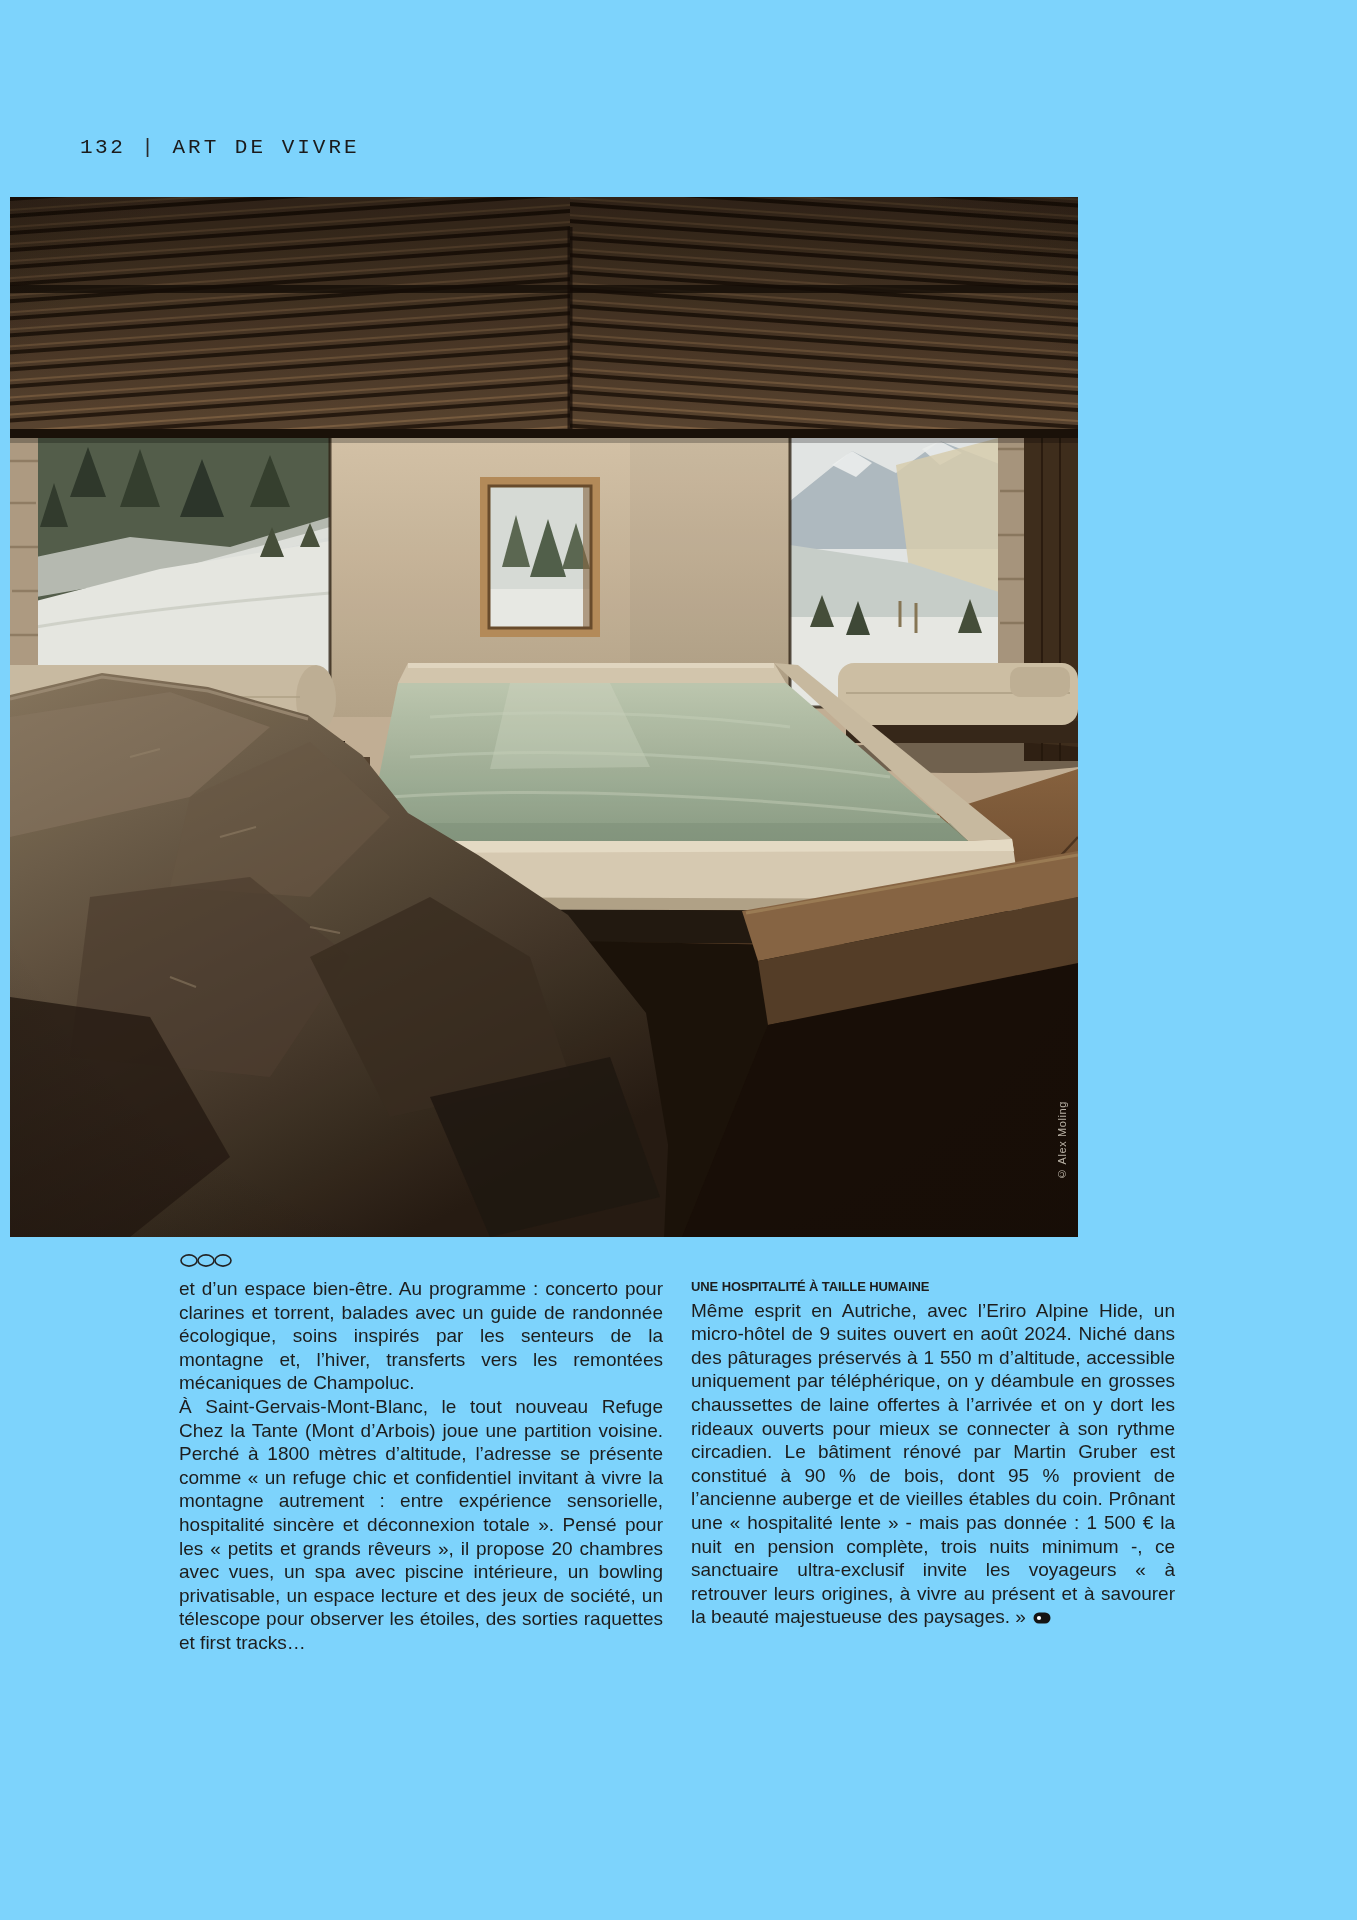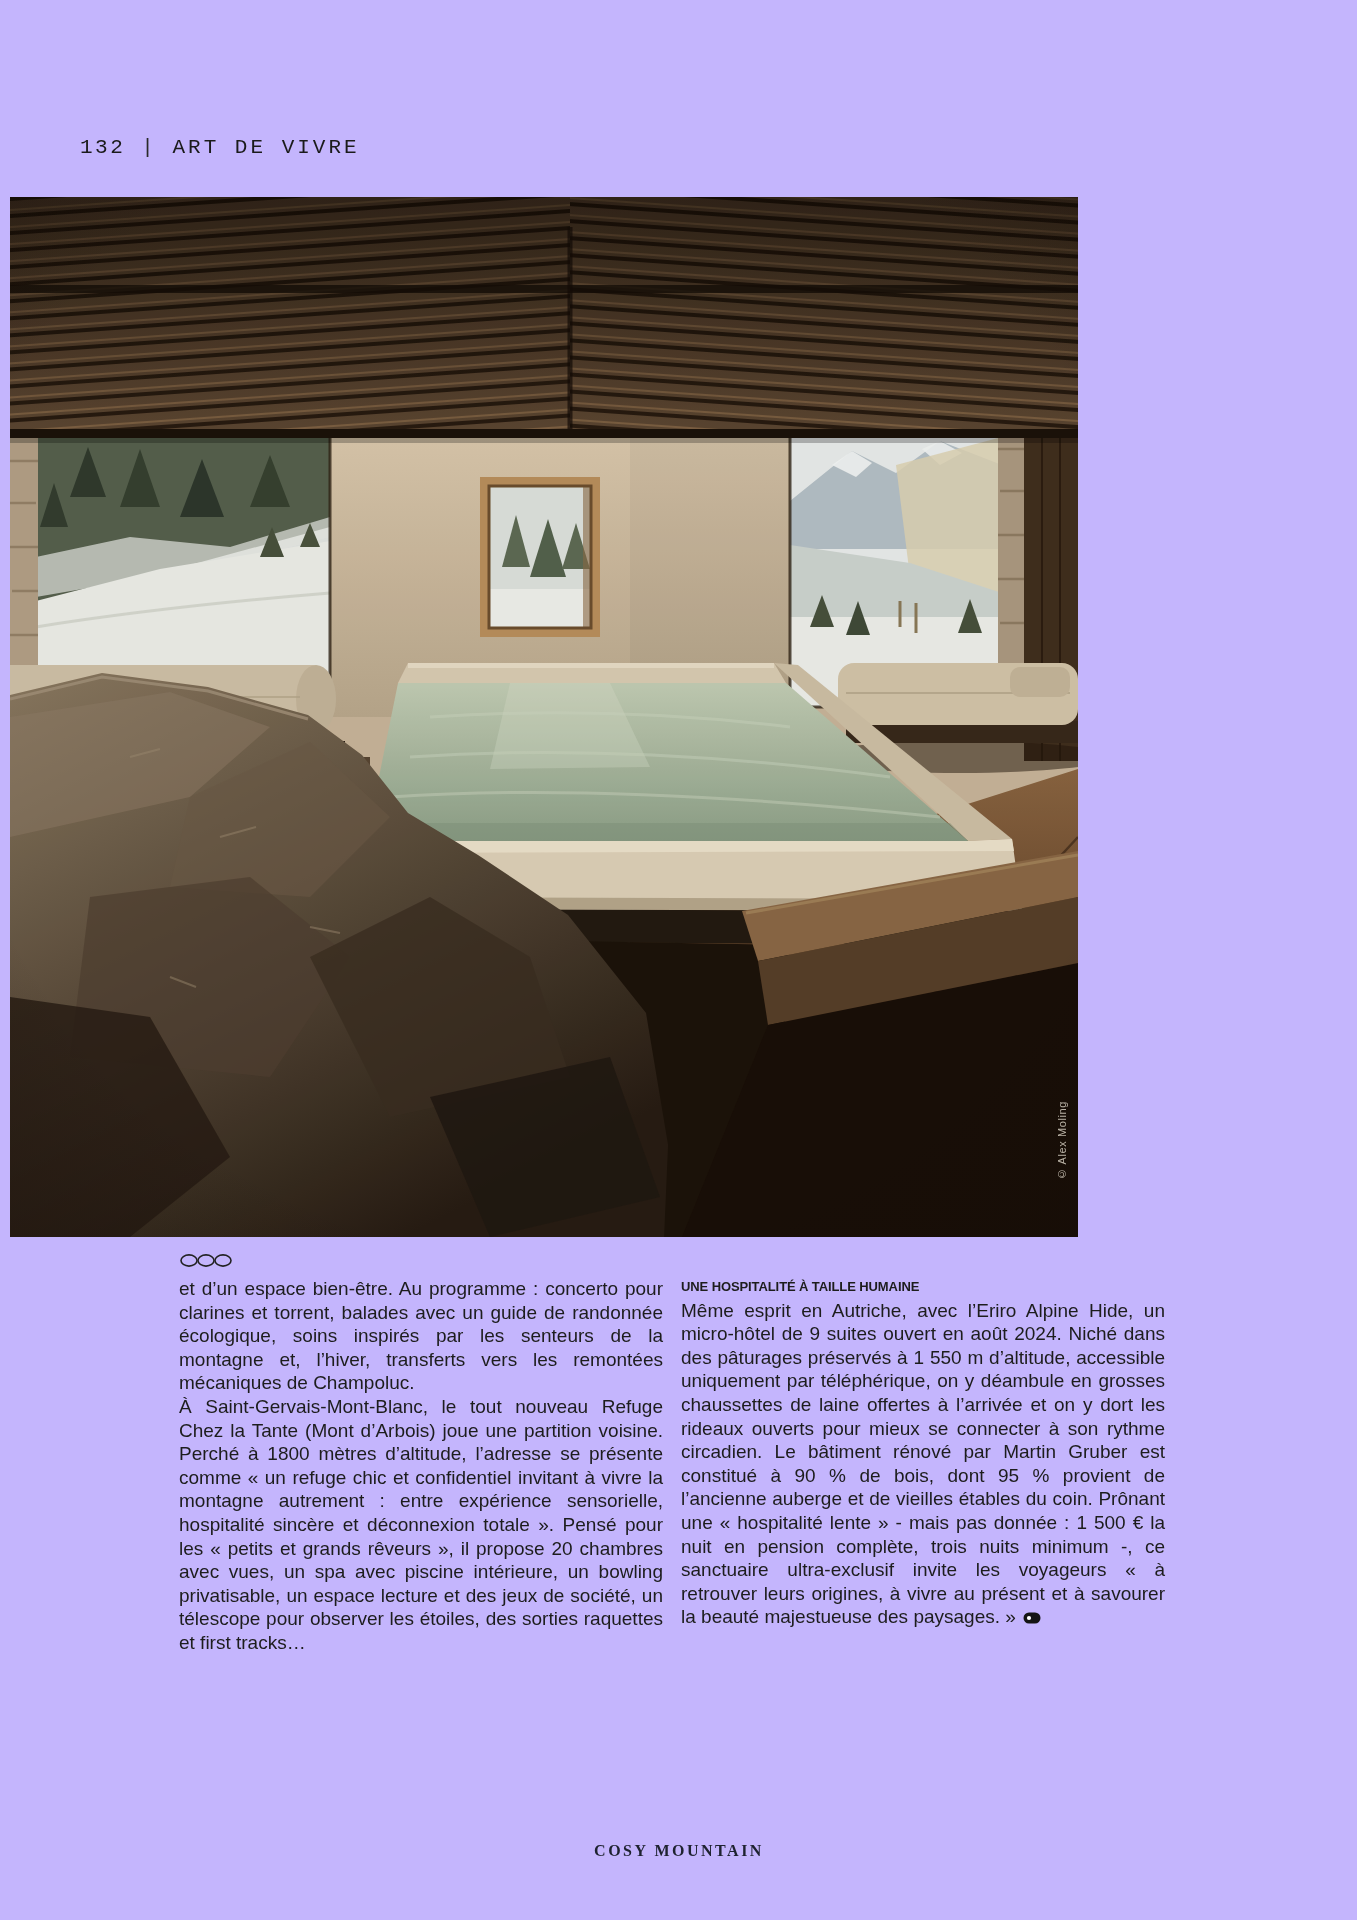--- a/index.html
+++ b/index.html
@@ -1,17 +1,17 @@
 <!DOCTYPE html>
 <html lang="fr"><head>
 <meta charset="utf-8">
 <style>
   html,body{margin:0;padding:0;background:#ffffff;}
   .page{
-    position:relative;width:1357px;height:1920px;background:#c4b5fd;overflow:hidden;
+    position:relative;width:1357px;height:1920px;background:#7dd3fc;overflow:hidden;
     font-family:"Liberation Sans","DejaVu Sans",sans-serif;color:#1c1c1c;
   }
   
   .header{
     position:absolute;left:80px;top:136px;
     font-family:"Liberation Mono","DejaVu Sans Mono",monospace;
     font-size:21px;letter-spacing:2.5px;color:#1b1b1b;white-space:nowrap;
   }
   .header .pgnum{margin-right:16px;}
   .header .sep{margin-right:16px;color:#2a2a2a;}
@@ -23,21 +23,21 @@
   }
   .photo svg{display:block;width:100%;height:100%;}
   .credit{
     position:absolute;right:10px;bottom:57px;
     writing-mode:vertical-rl;transform:rotate(180deg);
     font-size:11px;letter-spacing:.6px;color:#d6cfc2;opacity:.85;white-space:nowrap;
   }
   
   .columns{
     position:absolute;left:179px;top:1251px;width:1000px;
-    display:flex;gap:18px;
+    display:flex;gap:28px;
   }
   .col{width:484px;font-size:19px;line-height:23.6px;text-align:justify;color:#1d1d1d;}
   .col p{margin:0;}
   .it{}
   .ornament{display:block;margin:2px 0 9px 1px;}
   .col-right{padding-top:24px;}
   .col-right h2{
     margin:0;font-size:13px;line-height:23.6px;font-weight:700;
     letter-spacing:-0.1px;text-align:left;
   }
@@ -251,15 +251,14 @@
     <div class="col col-right">
       <h2>UNE HOSPITALITÉ À TAILLE HUMAINE</h2>
       <p><span><span>Même esprit en Autriche, avec l’Eriro Alpine Hide, un micro-hôtel de 9 suites ouvert en août 2024. Niché dans des pâturages préservés à 1 550 m d’altitude, accessible uniquement par téléphérique, on y déambule en grosses chaussettes de laine offertes à l’arrivée et on y dort les rideaux ouverts pour mieux se connecter à son rythme circadien. Le bâtiment rénové par Martin Gruber est constitué à 90 % de bois, dont 95 % provient de l’ancienne auberge et de vieilles étables du coin. Prônant une « </span><span class="it">hospitalité lente</span><span> » - mais pas donnée : 1 500 € la nuit en pension complète, trois nuits minimum -, ce sanctuaire ultra-exclusif invite les voyageurs « </span><span class="it">à retrouver leurs origines, à vivre au présent et à savourer la beauté majestueuse des paysages. »</span></span><span class="endmark"><svg width="18" height="12" viewBox="0 0 18 12">
               <rect x="0.5" y="0.5" width="17" height="11" rx="5.5" fill="#141414"></rect>
               <circle cx="6" cy="6" r="2.1" fill="#ffffff"></circle>
             </svg></span></p>
     </div>
 
   </div>
 
-  <div class="footer">COSY MOUNTAIN</div>
 
 </div>
 
 </body></html>

